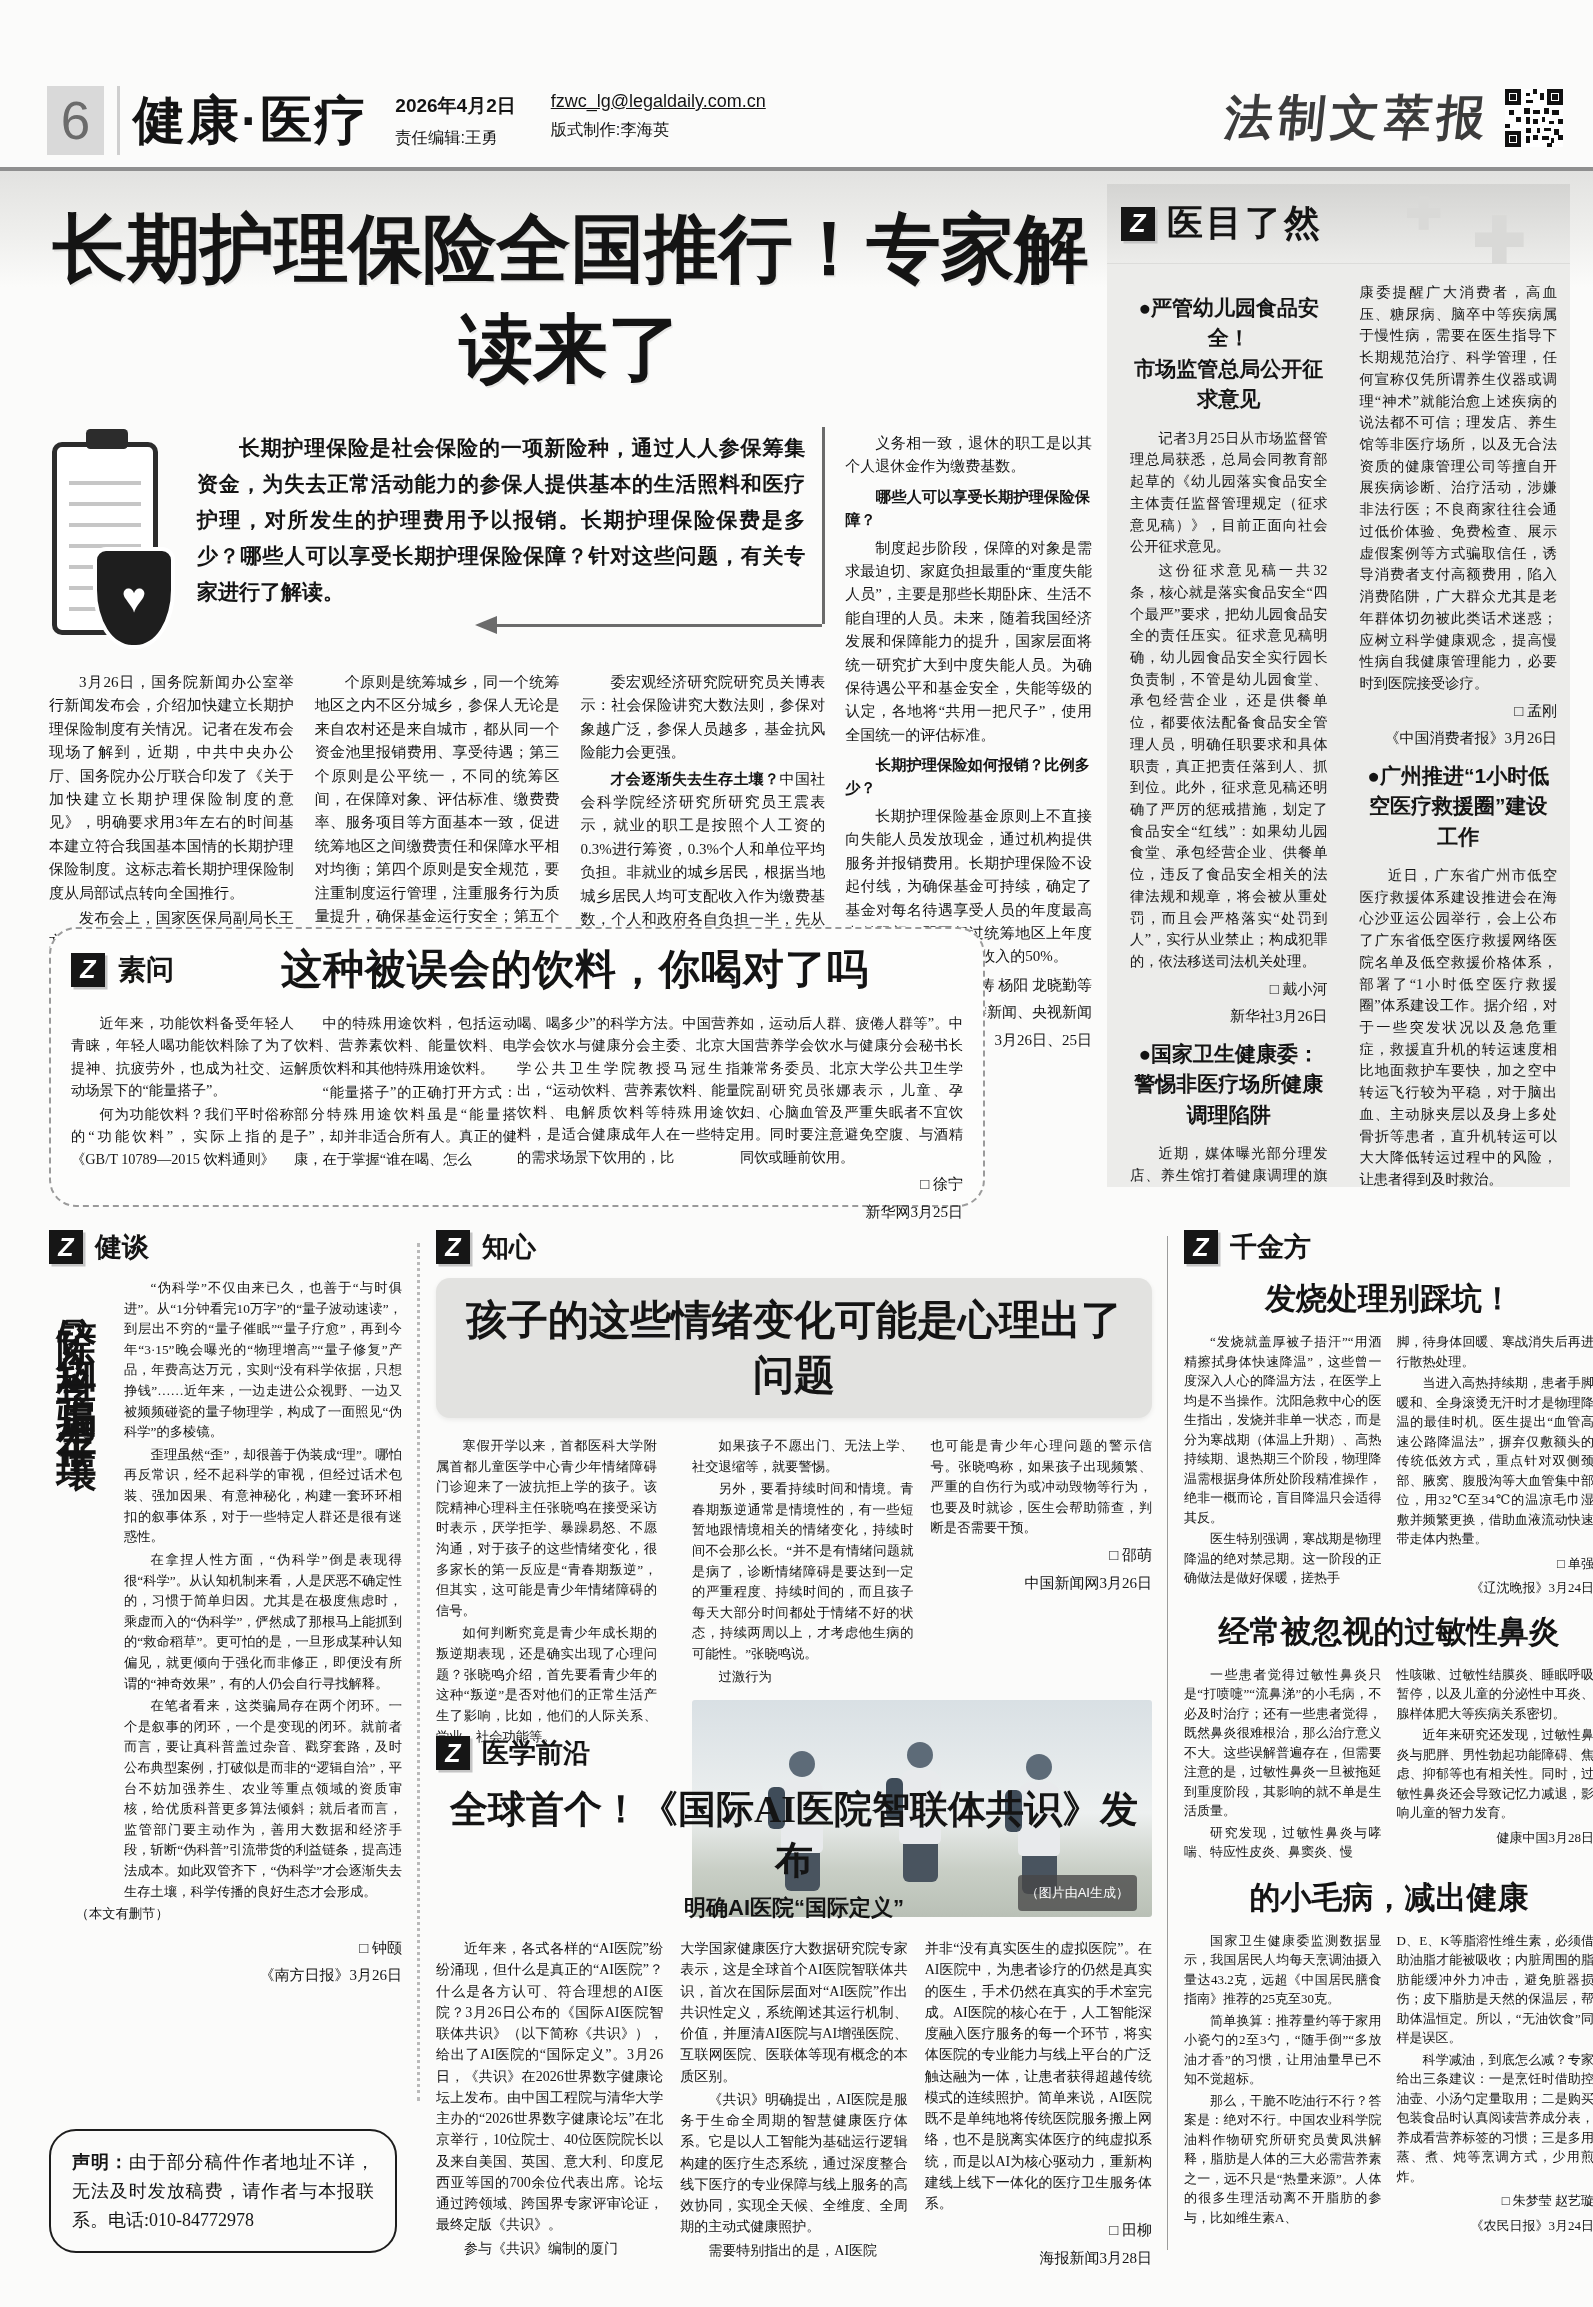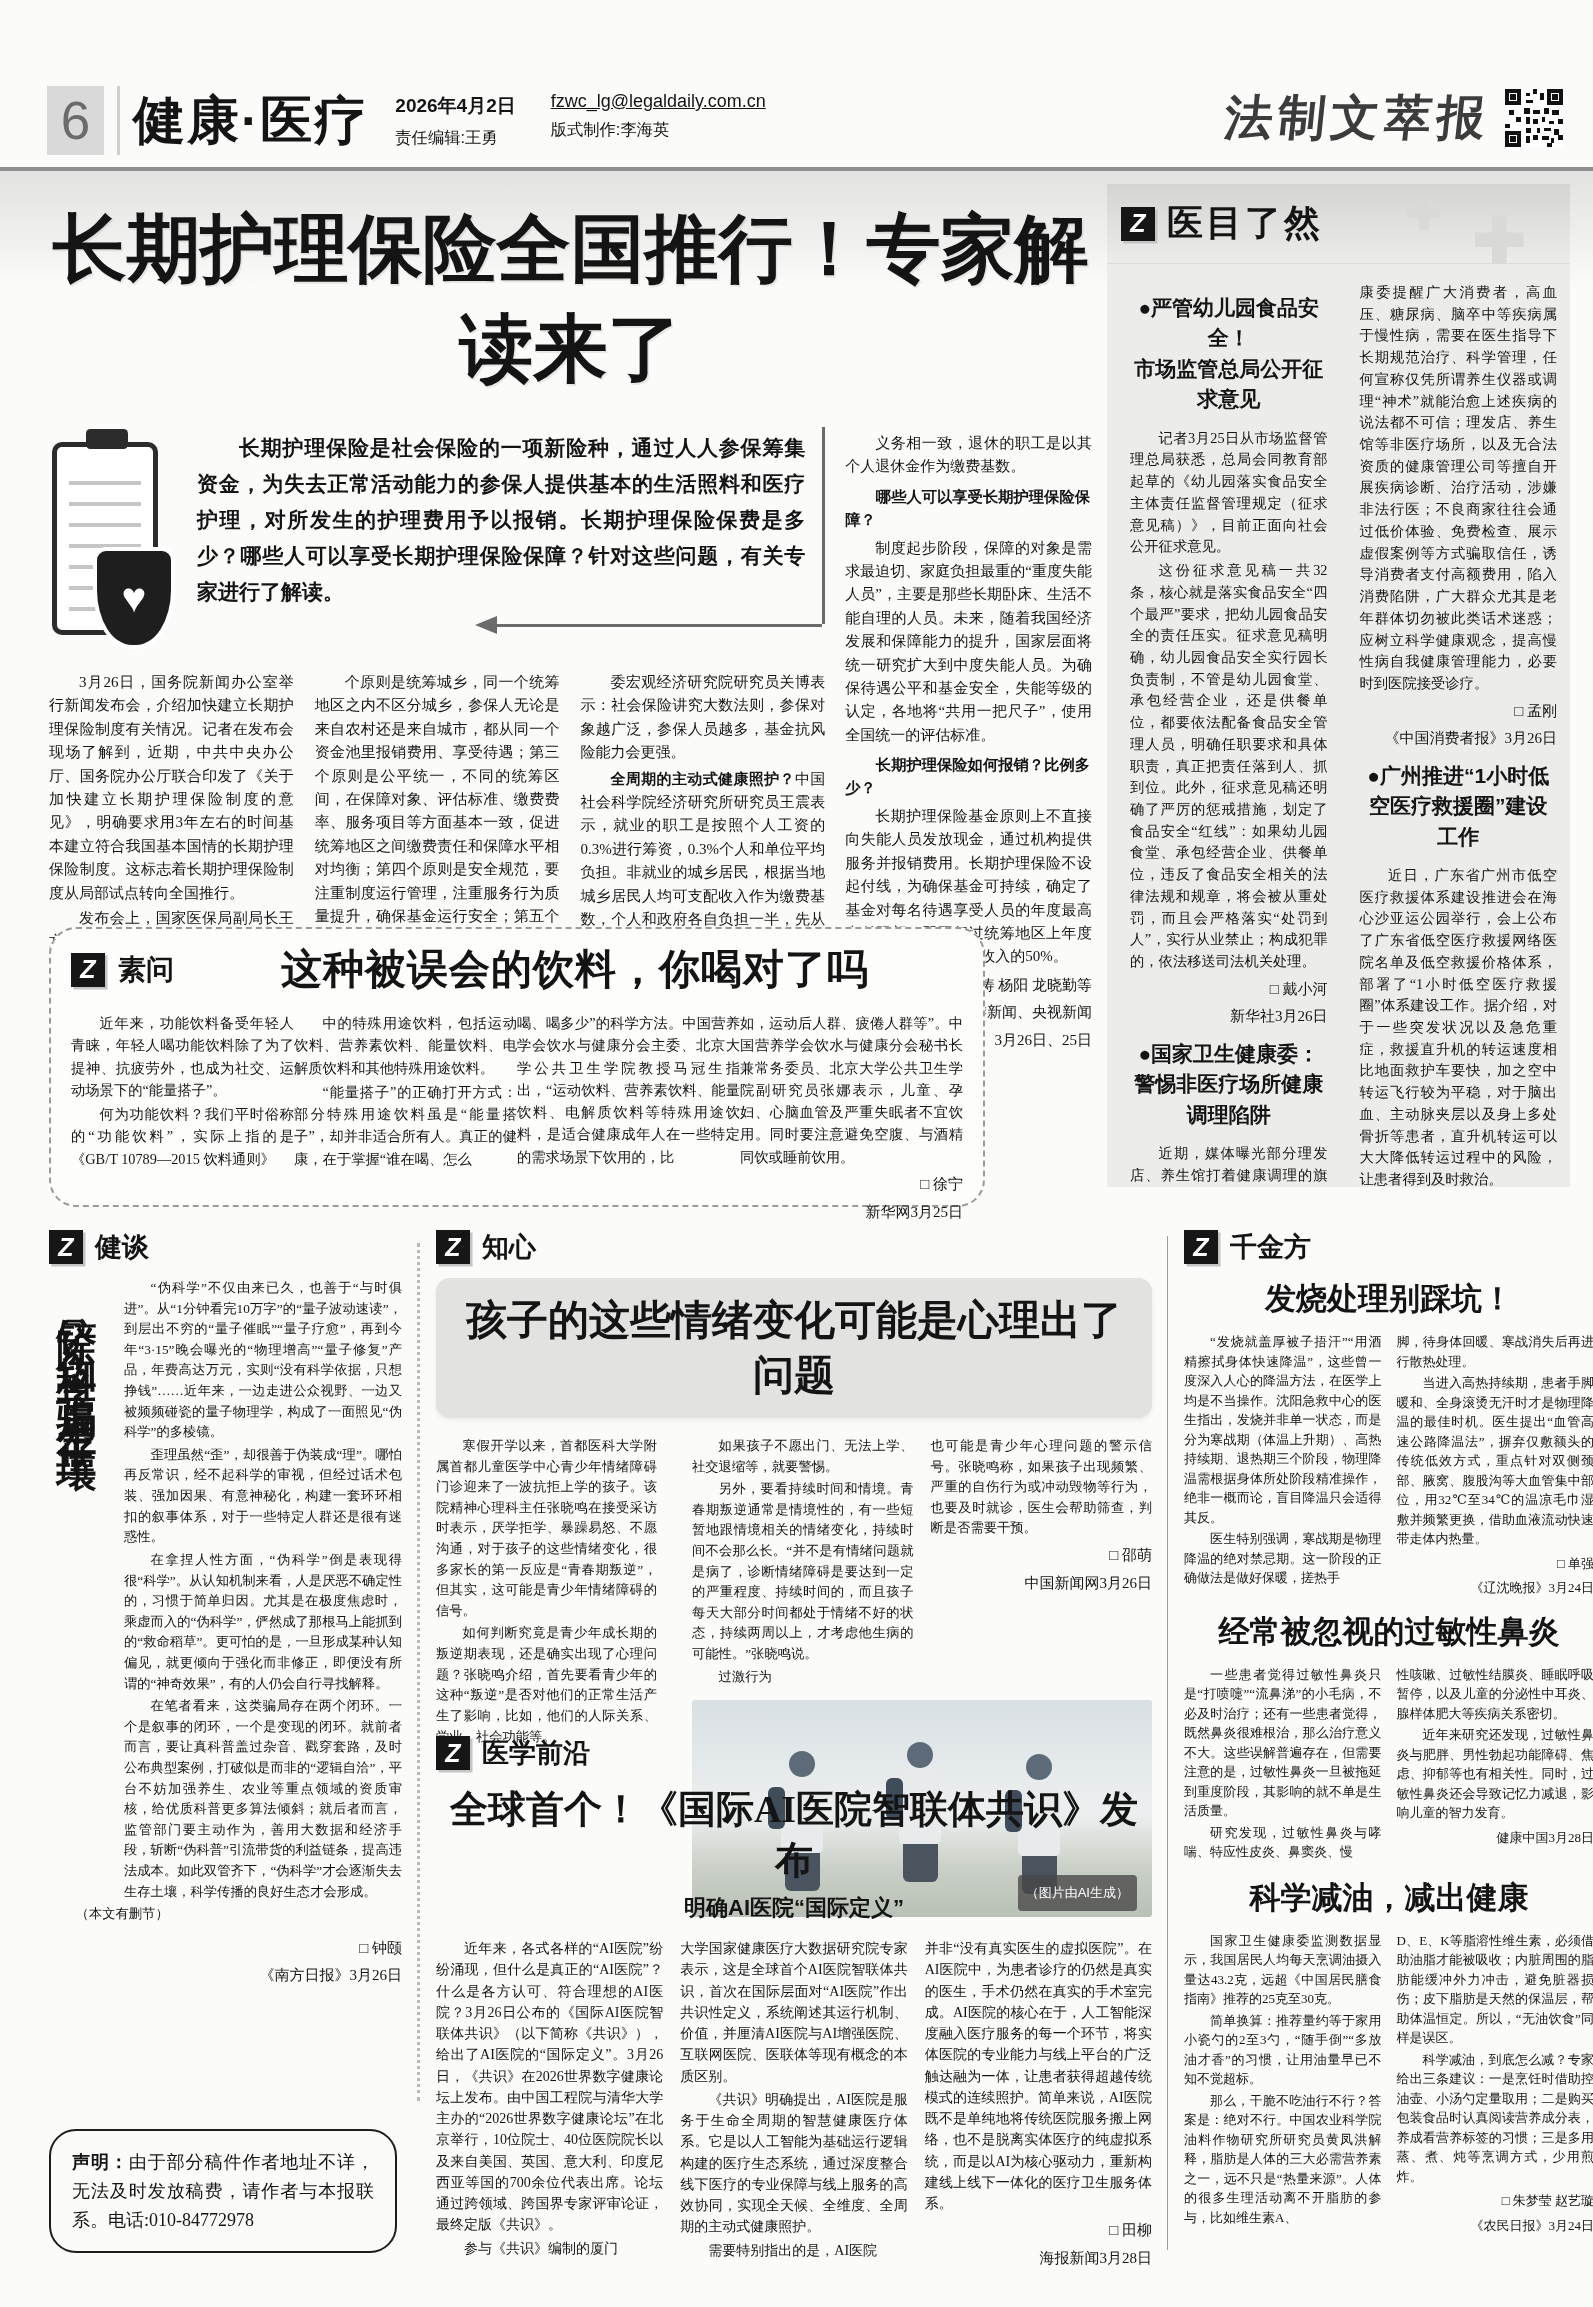--- a/index.html
+++ b/index.html
@@ -166,21 +166,21 @@
           <p class="bp">3月26日，国务院新闻办公室举行新闻发布会，介绍加快建立长期护理保险制度有关情况。记者在发布会现场了解到，近期，中共中央办公厅、国务院办公厅联合印发了《关于加快建立长期护理保险制度的意见》，明确要求用3年左右的时间基本建立符合我国基本国情的长期护理保险制度。这标志着长期护理保险制度从局部试点转向全国推行。</p>
           <p class="bp">发布会上，国家医保局副局长王文君介绍，长期护理保险是社会保险的一项新险种，通过人人参保筹集资金，为失去正常活动能力的参保人提供基本的生活照料和医疗护理，对所发生的护理费用予以报销。</p>
           <p class="bp">王文君表示，长期护理保险制度建设要坚持5个原则：第一个原则是覆盖全民，所有职工和居民均参加长期护理保险；第二</p>
         </div>
         <div class="col">
           <p class="bp">个原则是统筹城乡，同一个统筹地区之内不区分城乡，参保人无论是来自农村还是来自城市，都从同一个资金池里报销费用、享受待遇；第三个原则是公平统一，不同的统筹区间，在保障对象、评估标准、缴费费率、服务项目等方面基本一致，促进统筹地区之间缴费责任和保障水平相对均衡；第四个原则是安全规范，要注重制度运行管理，注重服务行为质量提升，确保基金运行安全；第五个原则是可持续，要坚持尽力而为、量力而行，科学合理确定保障水平，确保制度可落地、基金可持续，切实兜住民生底线。</p>
           <p class="bp">长期护理保险制度覆盖全民，所有职工和居民均参加长期护理保险。长期护理保险不再区分就业人员和非就业人员，在同一统筹地区，从同一个资金池报销费用，享受待遇。国家发展改革</p>
         </div>
         <div class="col">
           <p class="bp">委宏观经济研究院研究员关博表示：社会保险讲究大数法则，参保对象越广泛，参保人员越多，基金抗风险能力会更强。</p>
-          <p class="bp"><b class="inq">全周期的主动式健康照护？</b><span>中国社会科学院经济研究所研究员王震表示，就业的职工是按照个人工资的0.3%进行筹资，0.3%个人和单位平均负担。非就业的城乡居民，根据当地城乡居民人均可支配收入作为缴费基数，个人和政府各自负担一半，先从0.15%起步。个人承担的费用大概是每年30多元。</span></p>
+          <p class="bp"><b class="inq">才会逐渐失去生存土壤？</b><span>中国社会科学院经济研究所研究员王震表示，就业的职工是按照个人工资的0.3%进行筹资，0.3%个人和单位平均负担。非就业的城乡居民，根据当地城乡居民人均可支配收入作为缴费基数，个人和政府各自负担一半，先从0.15%起步。个人承担的费用大概是每年30多元。</span></p>
           <p class="qh">什么人群需要缴纳长期护理保险？</p>
           <p class="bp">与医保不同，退休人员也需要缴费，18周岁以下人群随父母或者抚养人一起参保，不用缴费也可以享受待遇。王震说：我们90%以上的失能人员是老年人，所以让老年人缴费也是体现权利和</p>
         </div>
       </div>
     </div>
     <div class="main-col4">
       <p class="bp">义务相一致，退休的职工是以其个人退休金作为缴费基数。</p>
       <p class="qh">哪些人可以享受长期护理保险保障？</p>
       <p class="bp">制度起步阶段，保障的对象是需求最迫切、家庭负担最重的“重度失能人员”，主要是那些长期卧床、生活不能自理的人员。未来，随着我国经济发展和保障能力的提升，国家层面将统一研究扩大到中度失能人员。为确保待遇公平和基金安全，失能等级的认定，各地将“共用一把尺子”，使用全国统一的评估标准。</p>
       <p class="qh">长期护理保险如何报销？比例多少？</p>
@@ -373,21 +373,21 @@
       <p class="bp">一些患者觉得过敏性鼻炎只是“打喷嚏”“流鼻涕”的小毛病，不必及时治疗；还有一些患者觉得，既然鼻炎很难根治，那么治疗意义不大。这些误解普遍存在，但需要注意的是，过敏性鼻炎一旦被拖延到重度阶段，其影响的就不单是生活质量。</p>
       <p class="bp">研究发现，过敏性鼻炎与哮喘、特应性皮炎、鼻窦炎、慢</p>
     </div>
     <div class="col">
       <p class="bp" style="text-indent:0;">性咳嗽、过敏性结膜炎、睡眠呼吸暂停，以及儿童的分泌性中耳炎、腺样体肥大等疾病关系密切。</p>
       <p class="bp">近年来研究还发现，过敏性鼻炎与肥胖、男性勃起功能障碍、焦虑、抑郁等也有相关性。同时，过敏性鼻炎还会导致记忆力减退，影响儿童的智力发育。</p>
       <p class="sign">健康中国3月28日</p>
     </div>
   </div>
 
-  <div class="qj-title">科学减油，减出健康</div>
+  <div class="qj-title">的小毛病，减出健康</div>
   <div class="qj-cols">
     <div class="col">
       <p class="bp">国家卫生健康委监测数据显示，我国居民人均每天烹调油摄入量达43.2克，远超《中国居民膳食指南》推荐的25克至30克。</p>
       <p class="bp">简单换算：推荐量约等于家用小瓷勺的2至3勺，“随手倒”“多放油才香”的习惯，让用油量早已不知不觉超标。</p>
       <p class="bp">那么，干脆不吃油行不行？答案是：绝对不行。中国农业科学院油料作物研究所研究员黄凤洪解释，脂肪是人体的三大必需营养素之一，远不只是“热量来源”。人体的很多生理活动离不开脂肪的参与，比如维生素A、</p>
     </div>
     <div class="col">
       <p class="bp" style="text-indent:0;">D、E、K等脂溶性维生素，必须借助油脂才能被吸收；内脏周围的脂肪能缓冲外力冲击，避免脏器损伤；皮下脂肪是天然的保温层，帮助体温恒定。所以，“无油饮食”同样是误区。</p>
       <p class="bp">科学减油，到底怎么减？专家给出三条建议：一是烹饪时借助控油壶、小汤勺定量取用；二是购买包装食品时认真阅读营养成分表，养成看营养标签的习惯；三是多用蒸、煮、炖等烹调方式，少用煎炸。</p>
       <p class="sign">□ 朱梦莹 赵艺璇</p>

